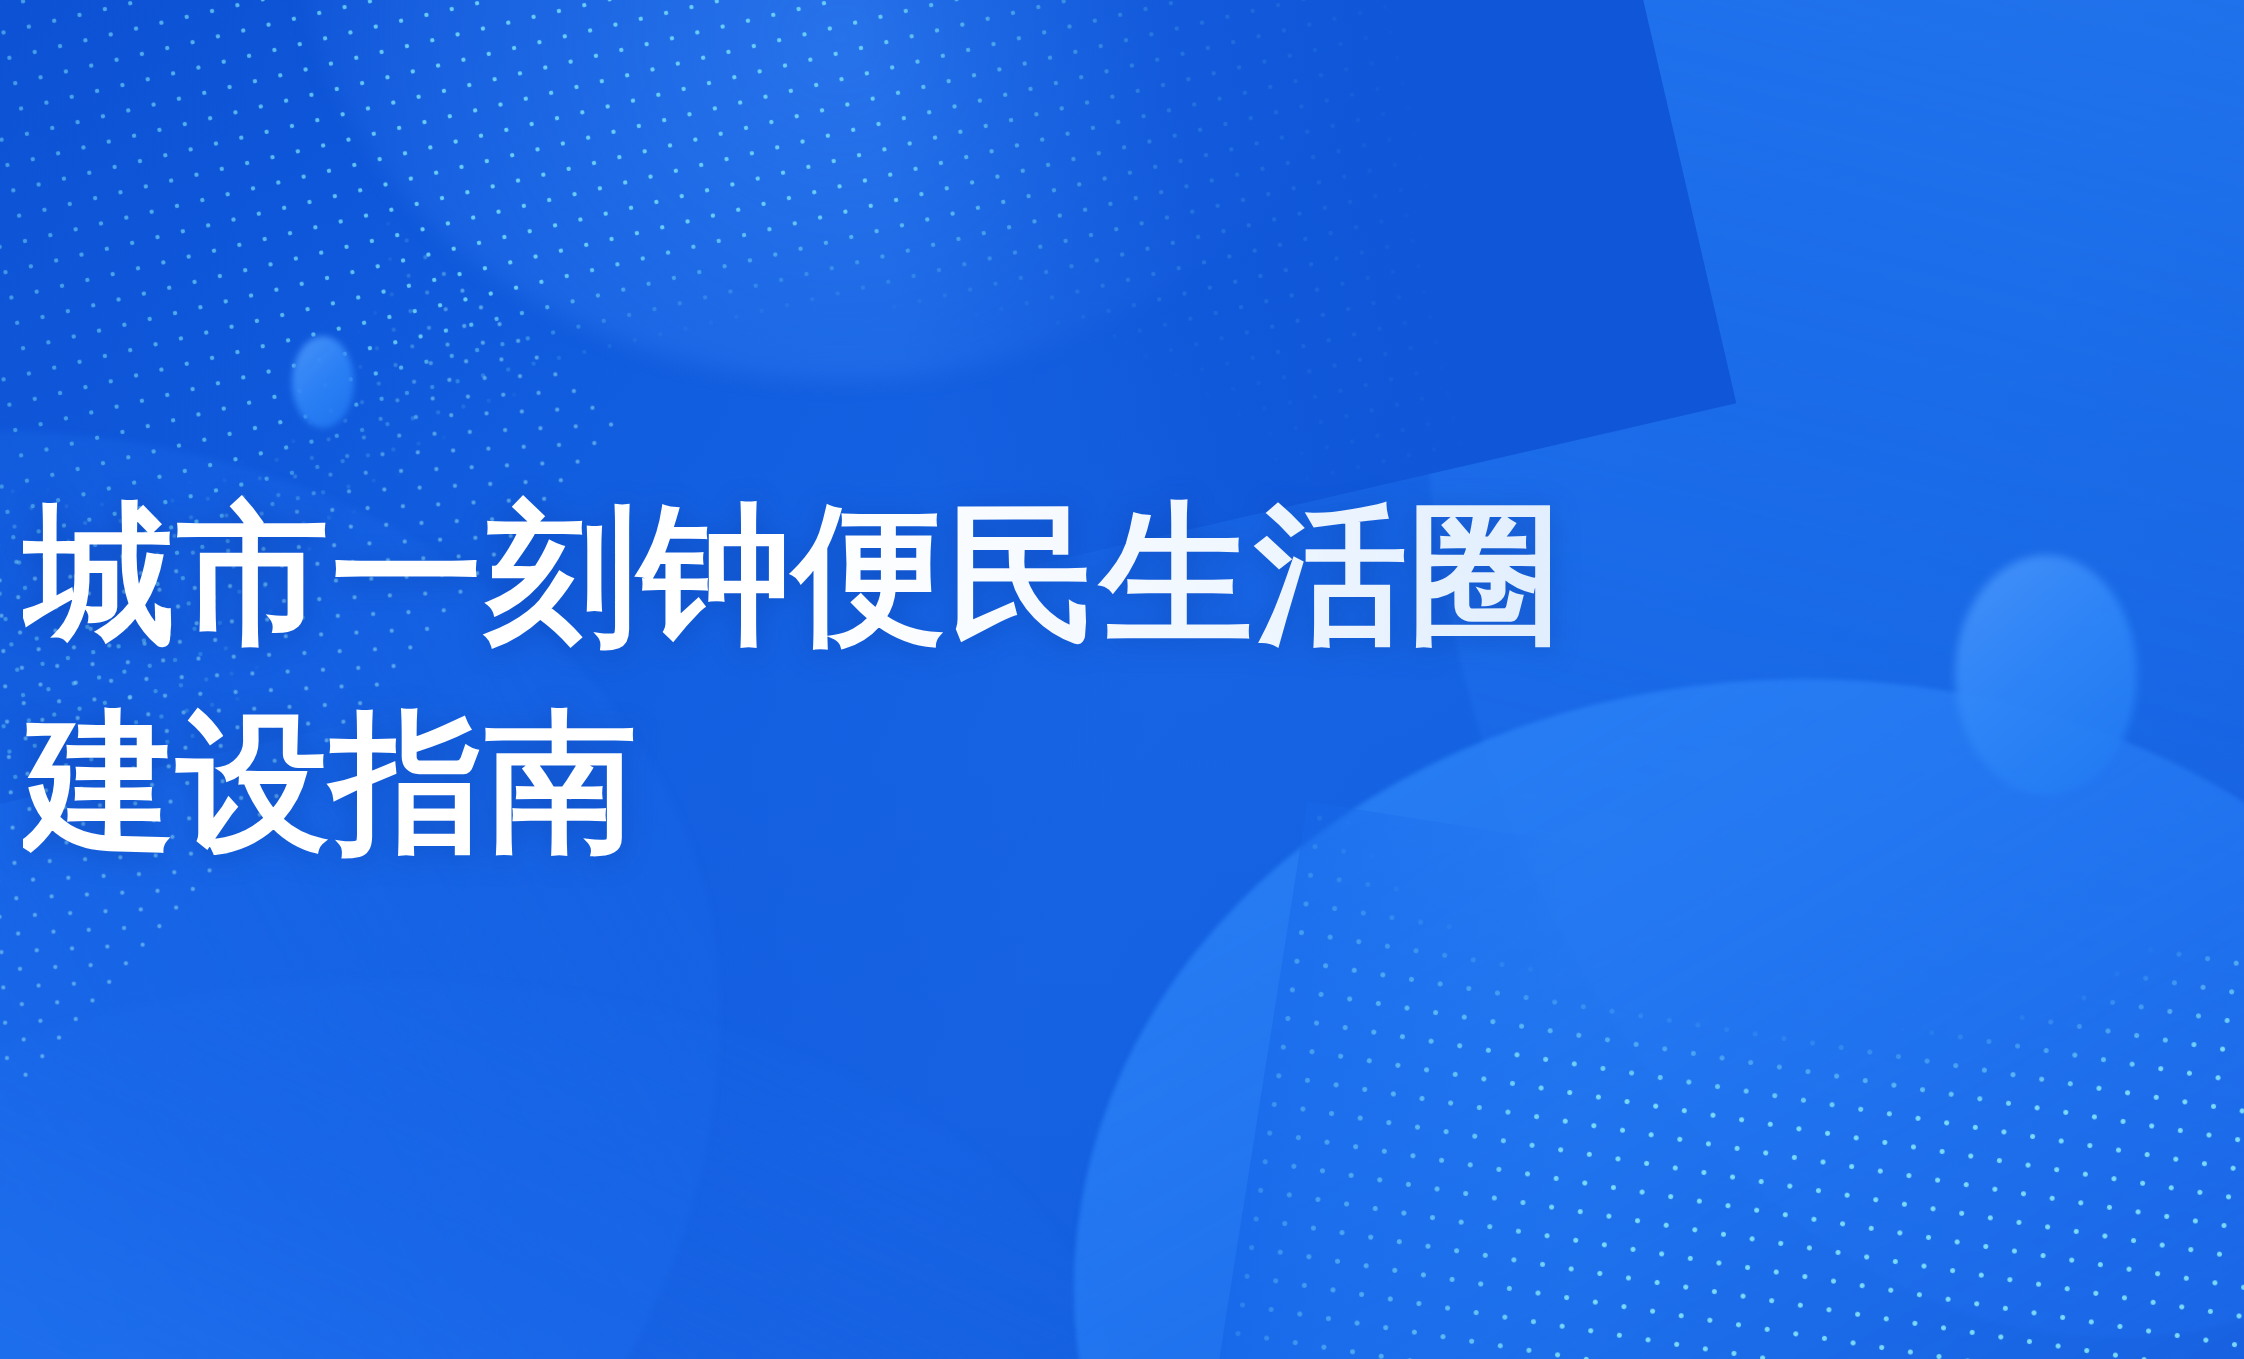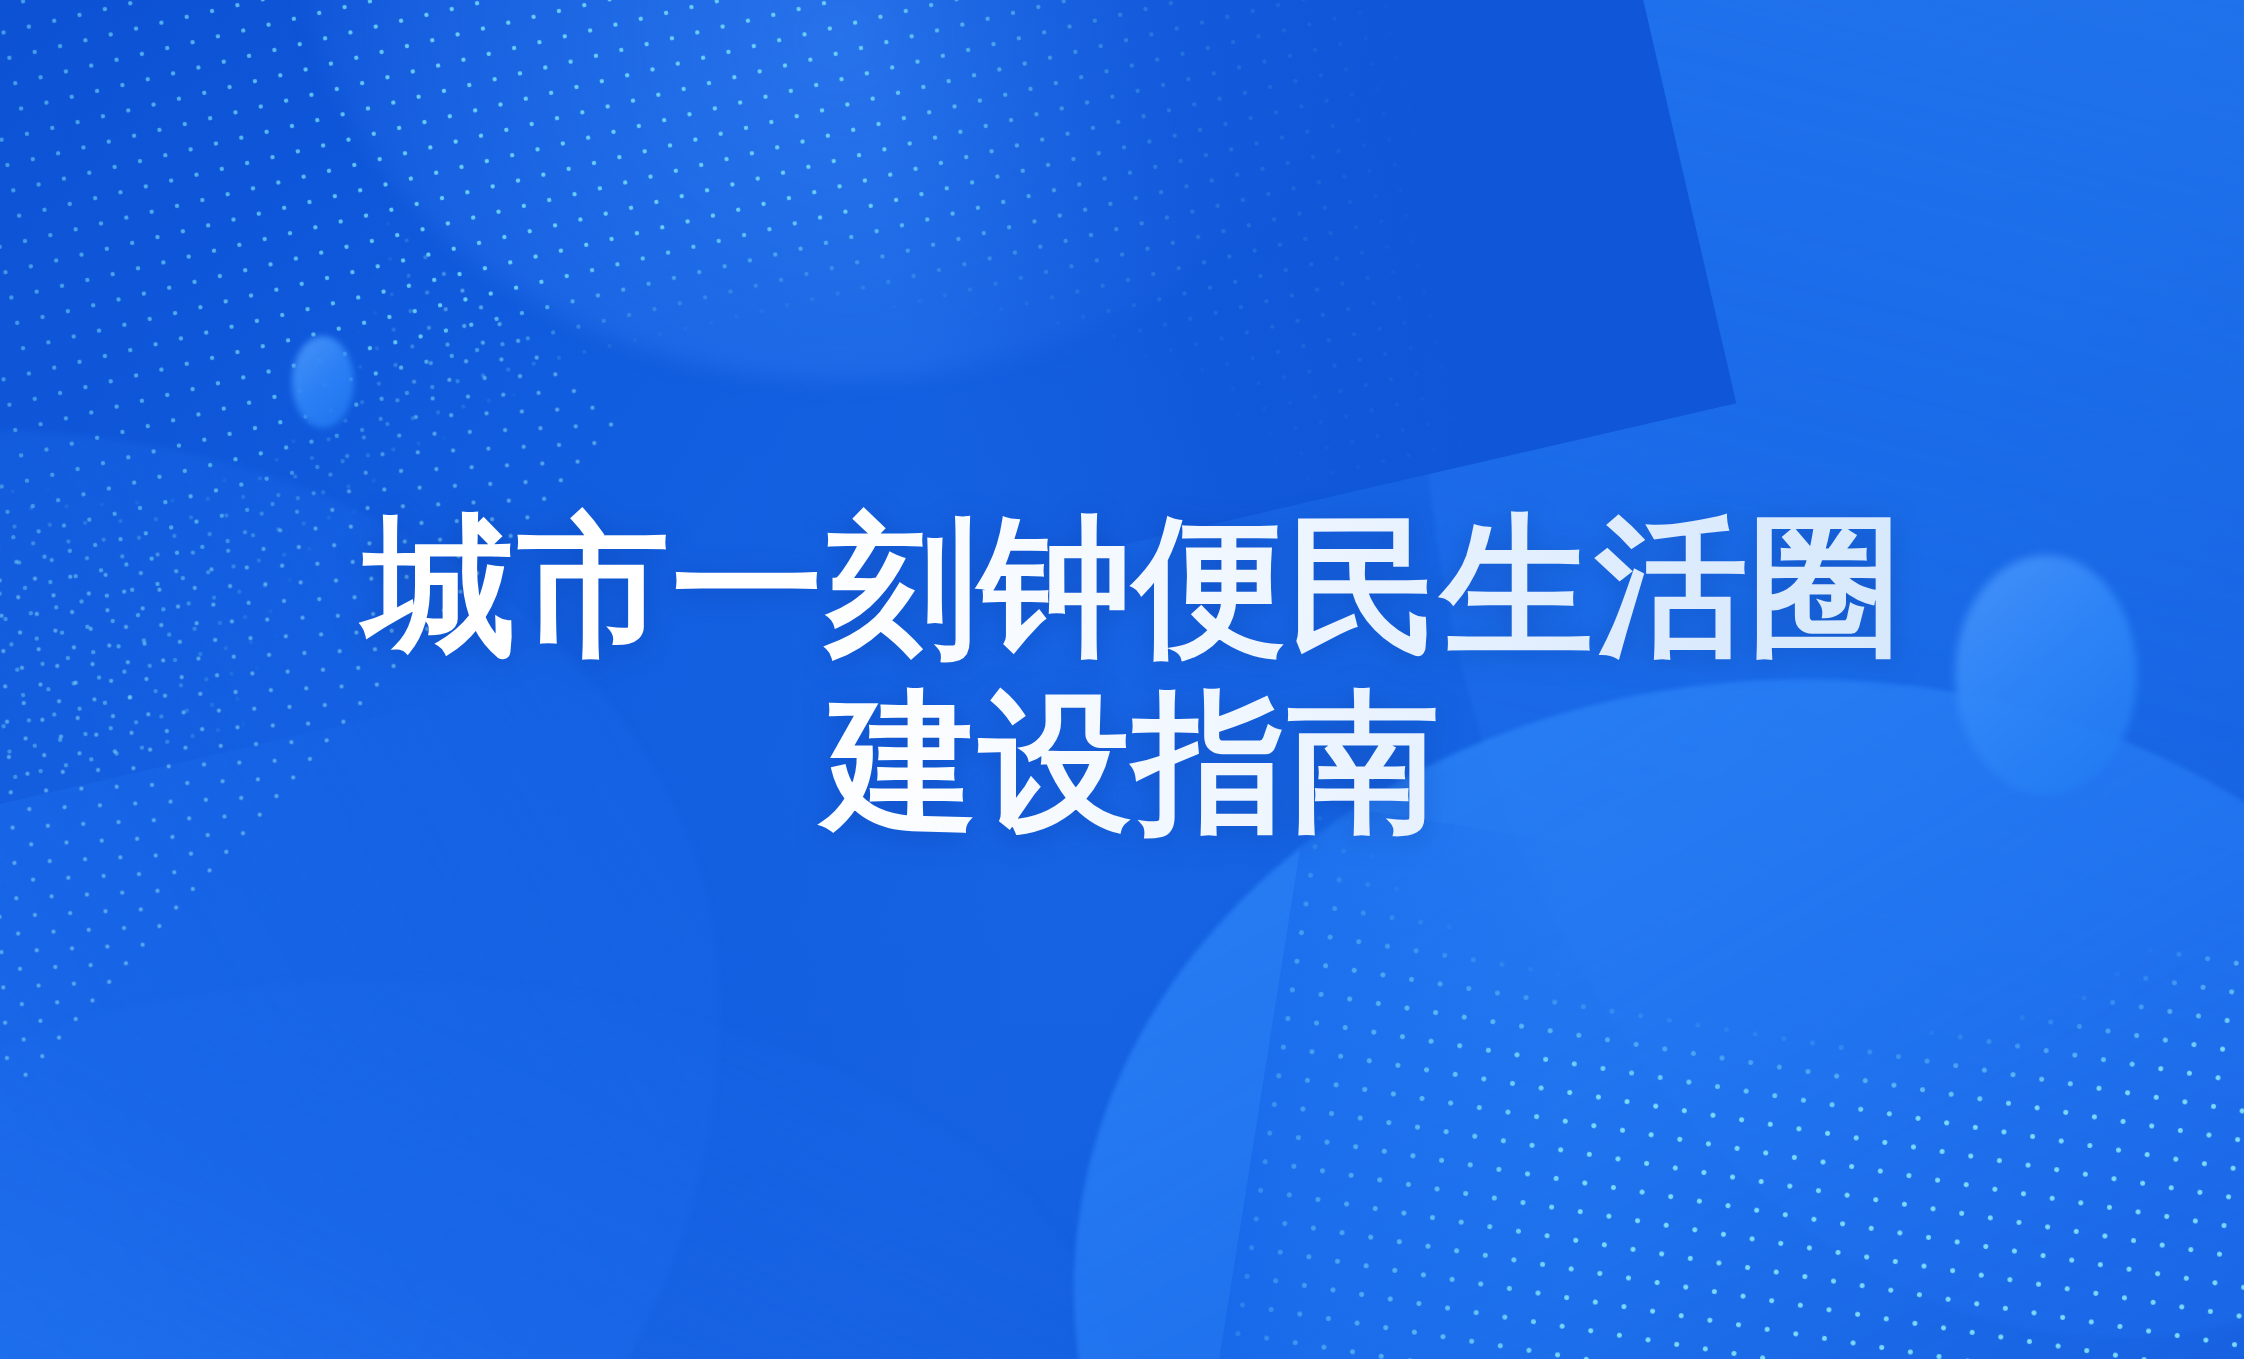--- a/index.html
+++ b/index.html
@@ -192,22 +192,22 @@
       rgba(23,104,234,1) 0%,
       rgba(23,104,234,.55) 9%,
       rgba(23,104,234,0) 28%);
     pointer-events:none;
   }
 
   
   .title-wrap{
     position:absolute;
     left:0;right:0;
-    top:500px;
-    text-align:center;
+    top:488px;
+    text-align:left;
     z-index:20;
     padding-left:23px;
   }
   .title-line{
     display:block;
     font-family:"Liberation Sans","DejaVu Sans",sans-serif;
     font-weight:bold;
     font-size:152px;
     line-height:172px;
     letter-spacing:2px;
@@ -219,21 +219,21 @@
       #dcebfd 74%,
       #d2e6fc 100%);
     -webkit-background-clip:text;
     background-clip:text;
     color:transparent;
     -webkit-text-fill-color:transparent;
     text-shadow:none;
     filter:drop-shadow(0 4px 14px rgba(4,42,134,.28));
   }
   .title-line.line-2{
-    margin-top:4px;
+    margin-top:36px;
   }
 </style>
 </head>
 <body>
 
 <div id="banner">
 
   <div class="bg-base"></div>
   <div class="bg-vignette"></div>
 

